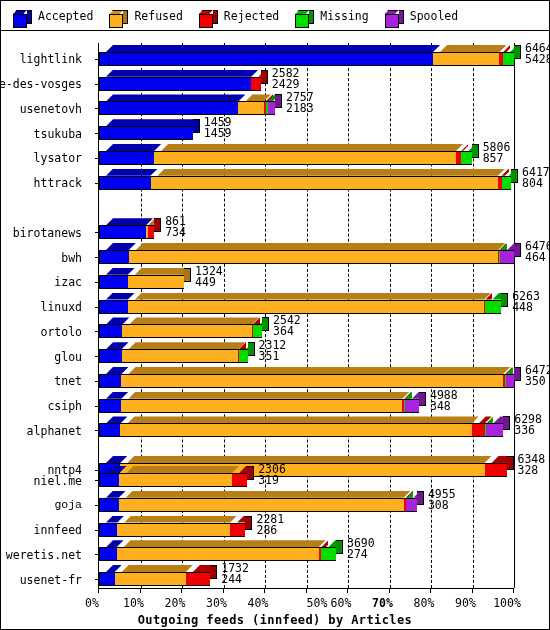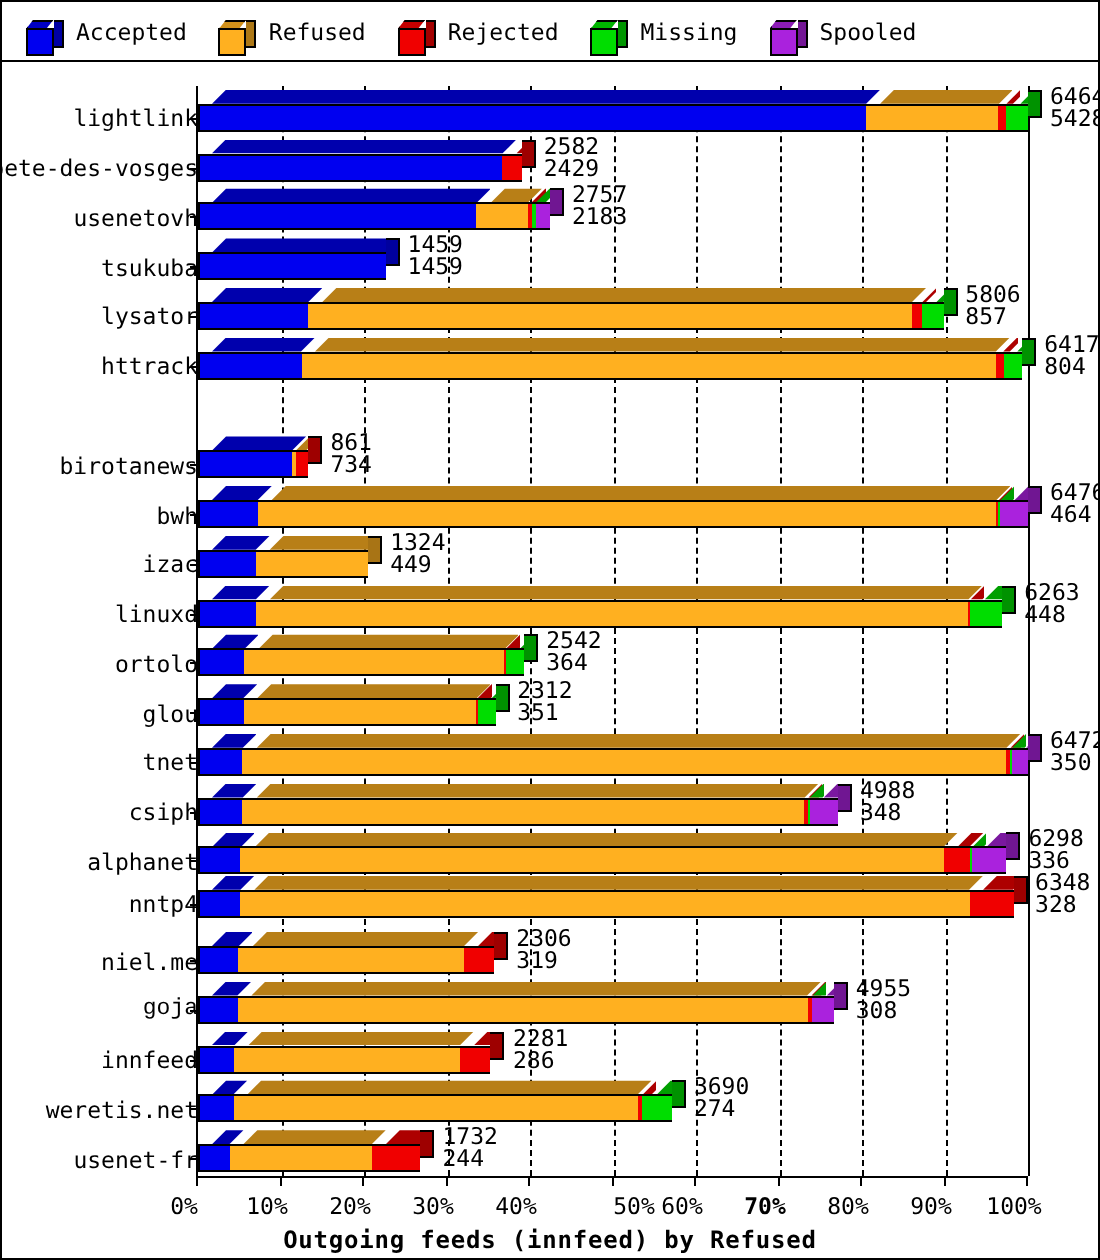--- a/index.html
+++ b/index.html
@@ -127,21 +127,21 @@
 
   
   .row {
     position: absolute;
     left: 0;
     width: 100%;
   }
   .ylabel {
     position: absolute;
     right: 100%;
-    margin-right: 0;
+    margin-right: 17px;
     font-size: 11.5px;
     color: #000;
     white-space: nowrap;
     text-align: center;
   }
   .rowtick {
     position: absolute;
     left: -4px;
     width: 4px; height: 0;
     border-top: 1px solid #000;
@@ -507,21 +507,21 @@
             <div class="seg-top" style="left: 385.616px; top: -7px; width: 8.61684px; height: 7px; background: rgb(0, 159, 0); clip-path: polygon(7px 100%, 14px 0px, 100% 0px, 1.61684px 100%);"></div>
             <div class="seg" style="left: 387.233px; width: 16.9768px; background: rgb(170, 34, 221);"></div>
             <div class="seg-top" style="left: 387.233px; top: -7px; width: 23.9768px; height: 7px; background: rgb(122, 24, 159); clip-path: polygon(7px 100%, 14px 0px, 100% 0px, 16.9768px 100%);"></div>
             <div class="cap" style="left: 404.21px; top: -7px; width: 7px; height: 14px; background: rgb(112, 22, 146); border-left: none;"></div>
           </div>
           <div class="vals" style="left: 415.21px; top: -0.113636px;">
             <span>6298</span>
             <span>336</span>
           </div>
         </div>
-        <div class="row" style="top: 393px; height: 24.7727px; text-decoration: underline;">
+        <div class="row" style="top: 411px; height: 24.7727px; text-decoration: underline;">
           <div class="rowtick" style="top: 15.8864px;"></div>
           <div class="ylabel" style="top: 9.38636px;">nntp4</div>
           <div class="bar3d" style="top: 8.88636px; height: 14px; width: 407.53px;">
             <div class="seg" style="left: 0px; width: 21.1916px; background: rgb(0, 0, 240); border-left: 1px solid rgb(0, 0, 0);"></div>
             <div class="seg-top" style="left: 0px; top: -7px; width: 28.1916px; height: 7px; background: rgb(0, 0, 173); clip-path: polygon(7px 100%, 14px 0px, 100% 0px, 21.1916px 100%);"></div>
             <div class="seg" style="left: 21.1916px; width: 364.332px; background: rgb(255, 176, 32);"></div>
             <div class="seg-top" style="left: 21.1916px; top: -7px; width: 371.332px; height: 7px; background: rgb(184, 127, 23); clip-path: polygon(7px 100%, 14px 0px, 100% 0px, 364.332px 100%);"></div>
             <div class="seg" style="left: 385.523px; width: 22.0066px; background: rgb(240, 0, 0);"></div>
             <div class="seg-top" style="left: 385.523px; top: -7px; width: 29.0066px; height: 7px; background: rgb(173, 0, 0); clip-path: polygon(7px 100%, 14px 0px, 100% 0px, 22.0066px 100%);"></div>
             <div class="cap" style="left: 407.53px; top: -7px; width: 7px; height: 14px; background: rgb(158, 0, 0); border-left: none;"></div>
@@ -617,21 +617,21 @@
             <div class="seg-top" style="left: 86.8628px; top: -7px; width: 31.3572px; height: 7px; background: rgb(173, 0, 0); clip-path: polygon(7px 100%, 14px 0px, 100% 0px, 24.3572px 100%);"></div>
             <div class="cap" style="left: 111.22px; top: -7px; width: 7px; height: 14px; background: rgb(158, 0, 0); border-left: none;"></div>
           </div>
           <div class="vals" style="left: 122.22px; top: -0.113636px;">
             <span>1732</span>
             <span>244</span>
           </div>
         </div>
       </div>
     <div id="axis-bottom"></div>
-    <div id="xtitle">Outgoing feeds (innfeed) by Refused</div>
+    <div id="xtitle">Outgoing feeds (innfeed) by Articles</div>
   <div class="xtick" style="left: 97px;"></div>
       <div class="xlabel" style="left: 91px;">0%</div>
       <div class="xtick" style="left: 138.5px;"></div>
       <div class="xlabel" style="left: 132.5px;">10%</div>
       <div class="xtick" style="left: 180px;"></div>
       <div class="xlabel" style="left: 174px;">20%</div>
       <div class="xtick" style="left: 221.5px;"></div>
       <div class="xlabel" style="left: 215.5px;">30%</div>
       <div class="xtick" style="left: 263px;"></div>
       <div class="xlabel" style="left: 257px;">40%</div>

